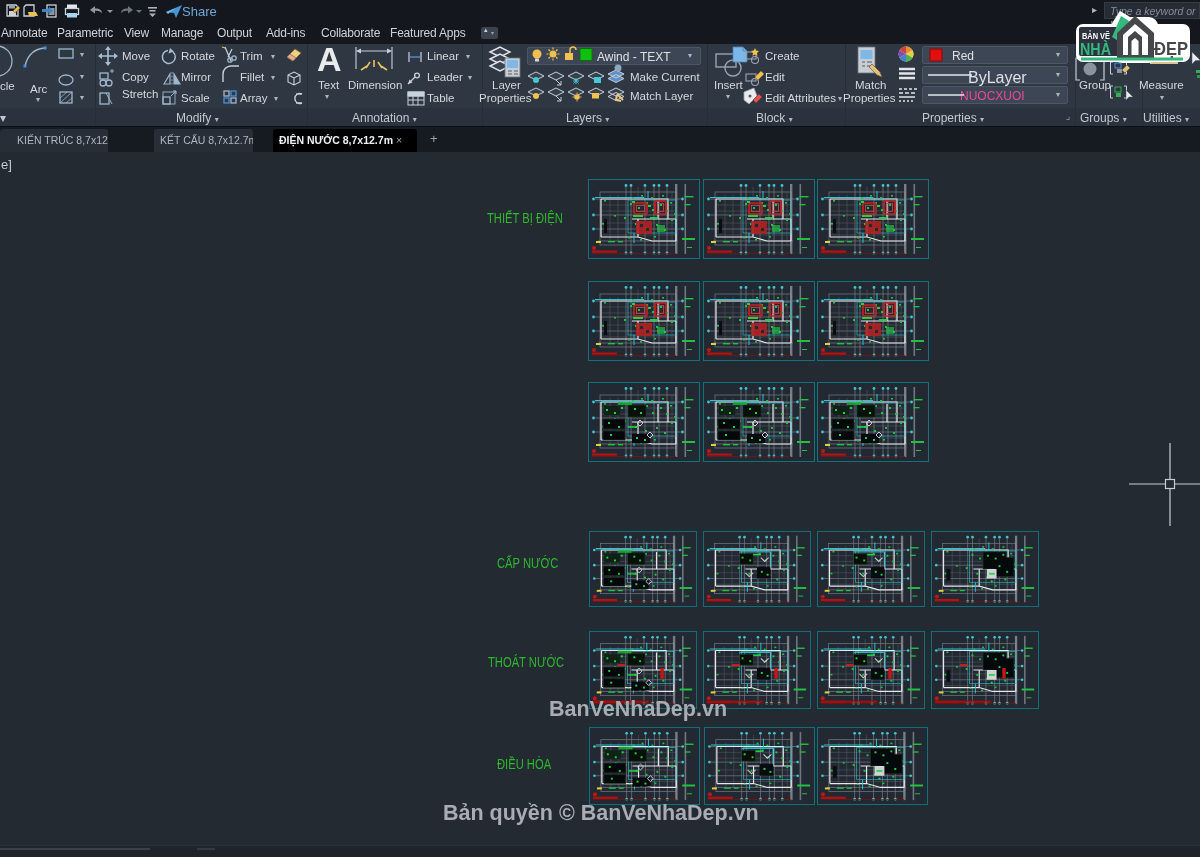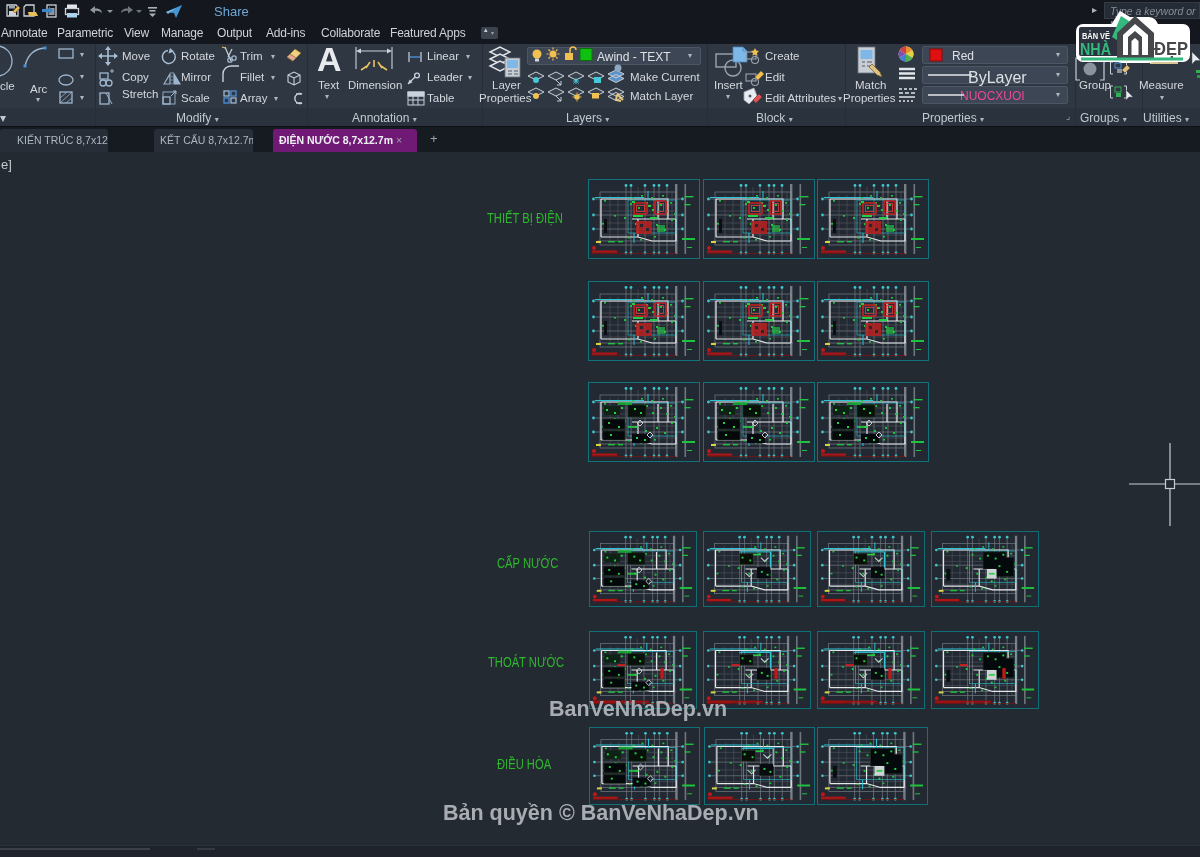--- a/index.html
+++ b/index.html
@@ -8,21 +8,21 @@
   #app { position:relative; width:1200px; height:857px; }
   .abs { position:absolute; }
   
   #titlebar { left:0; top:0; width:1200px; height:22px; background:#14181e; }
   #tabsrow  { left:0; top:22px; width:1200px; height:22px; background:#14181e; }
   #ribbon   { left:0; top:44px; width:1200px; height:83px; background:#2f3743; }
   #labelstrip { left:0; top:108px; width:1200px; height:19px; background:#2a323d; }
   #ribbonborder { left:0; top:126px; width:1200px; height:1px; background:#0d1014; }
   #filetabs { left:0; top:127px; width:1200px; height:25px; background:#161b22; }
   #statusbar { left:0; top:845px; width:1200px; height:12px; background:#1f242c; border-top:1px solid #2a313b; }
-  .ttext { color:#c9ccd1; font-size:12px;margin-left:32px; }
+  .ttext { color:#c9ccd1; font-size:12px; }
   .menutab { color:#ced2d7; font-size:12px; letter-spacing:-0.2px; position:absolute; top:26px; white-space:nowrap; }
   .paneldiv { position:absolute; top:44px; width:1px; height:82px; background:#262d38; }
   .panellabel { position:absolute; top:111px; color:#c2c8cf; font-size:12px; }
   .caret { color:#aeb5bd; font-size:8px; }
   .ricontext { position:absolute; color:#d4d8dd; font-size:11.5px; white-space:nowrap; }
   .rsmall { position:absolute; color:#d4d8dd; font-size:11.5px; }
   .dd { position:absolute; background:#3d4654; border:1px solid #4c5665; border-radius:2px; }
   .ftab { position:absolute; top:129px; height:23px; white-space:nowrap; overflow:hidden; background:#272e38; border-radius:3px 3px 0 0;
      color:#aeb6bf; font-size:10.5px; line-height:23px; padding:0 6px; }
   .greenlbl { position:absolute; color:#2db82d; font-size:14px; transform:scaleX(0.8); transform-origin:left top; white-space:nowrap; }
@@ -83,21 +83,21 @@
 <span class="menutab" style="left:266px">Add-ins</span>
 <span class="menutab" style="left:321px">Collaborate</span>
 <span class="menutab" style="left:390px">Featured Apps</span>
 <div class="abs" style="left:481px;top:27px;width:17px;height:12px;background:#3b434f;border-radius:2px"></div>
 <span class="abs" style="left:484px;top:26px;color:#cdd2d8;font-size:7px">▴</span>
 <span class="abs" style="left:491px;top:29px;color:#9aa1aa;font-size:6px">▾</span>
 
 <div class="ftab" style="left:0;width:21px"></div>
 <div class="ftab" style="left:11px;width:97px">KIẾN TRÚC 8,7x12.7m <span style="color:#8d959e">×</span></div>
 <div class="ftab" style="left:154px;width:99px">KẾT CẤU 8,7x12.7m <span style="color:#8d959e">×</span></div>
-<div class="ftab" style="left:273px;width:144px;background:#701a75;color:#eef1f4;font-weight:bold">ĐIỆN NƯỚC 8,7x12.7m <span style="color:#9aa2ab;font-weight:normal">×</span></div>
+<div class="ftab" style="left:273px;width:144px;background:#000000;color:#eef1f4;font-weight:bold">ĐIỆN NƯỚC 8,7x12.7m <span style="color:#9aa2ab;font-weight:normal">×</span></div>
 <span class="abs" style="left:430px;top:131px;color:#9aa2ab;font-size:13px">+</span>
 <span class="abs" style="left:1px;top:157px;color:#c7cbd0;font-size:13px">e]</span>
 <div class="abs" style="left:0;top:848px;width:150px;height:2px;background:#3a414b"></div>
 <div class="abs" style="left:197px;top:848px;width:18px;height:2px;background:#333a44"></div>
 
 <div class="paneldiv" style="left:95px"></div>
 <div class="paneldiv" style="left:307px"></div>
 <div class="paneldiv" style="left:482px"></div>
 <div class="paneldiv" style="left:707px"></div>
 <div class="paneldiv" style="left:845px"></div>

